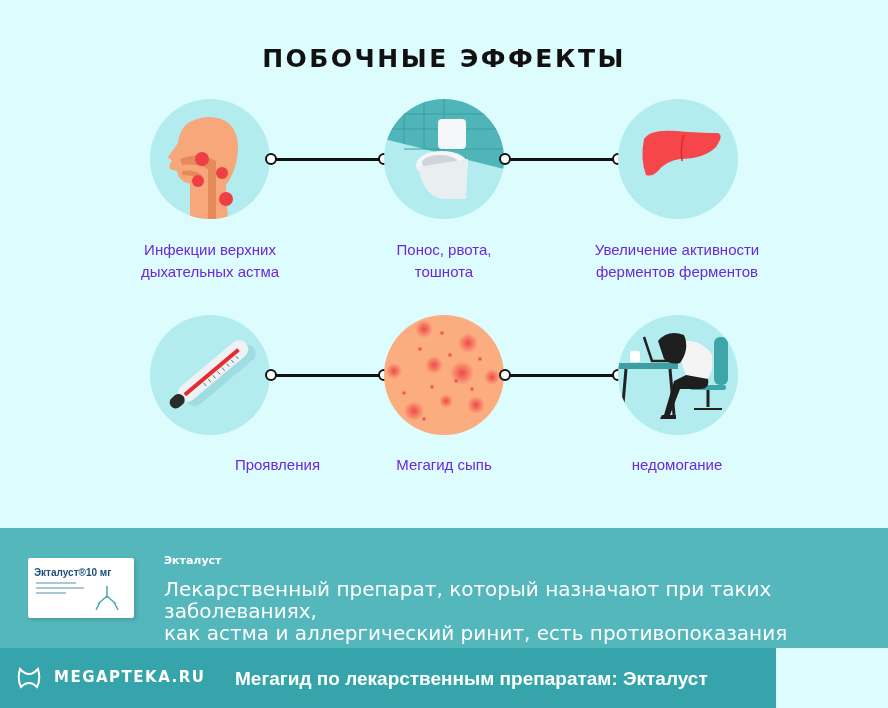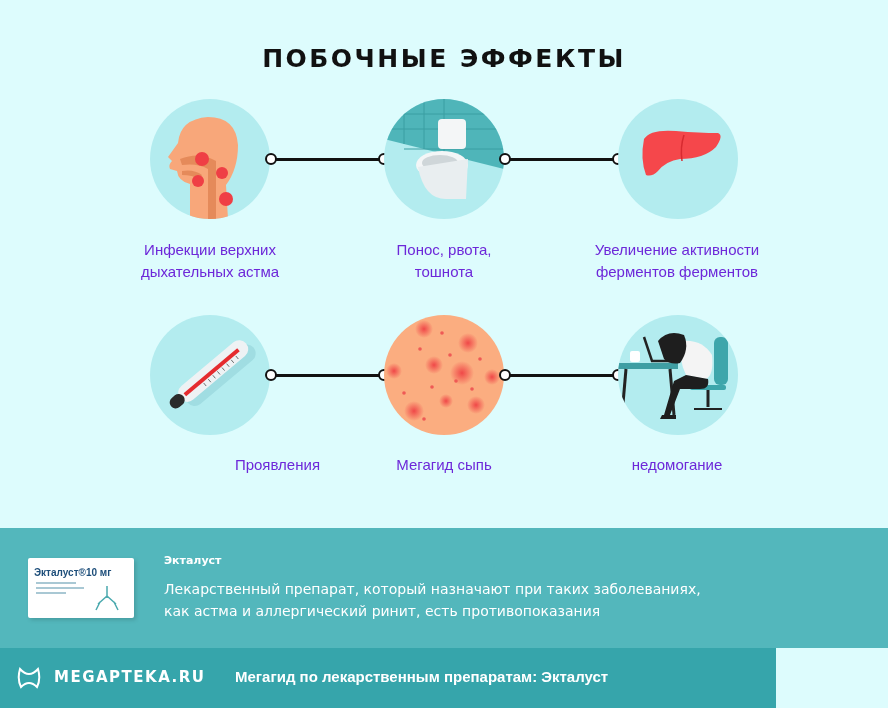--- a/index.html
+++ b/index.html
@@ -47,34 +47,34 @@
       position: absolute; left: 6px; top: 9px; font-size: 10px; font-weight: 700;
       color: #1d4e7a; font-family: "Liberation Sans", sans-serif; white-space: nowrap;
     }
     .pack-lines { position: absolute; left: 8px; top: 24px; }
     .pack-lines div { height: 2px; background: #a9c8d4; margin-bottom: 3px; }
     .info-title {
       position: absolute; left: 164px; top: 26px; font-size: 11px; font-weight: 700;
       color: #fff; font-family: "DejaVu Sans", sans-serif;
     }
     .info-desc {
-      position: absolute; left: 164px; top: 50px; width: 680px; font-size: 14px;
+      position: absolute; left: 164px; top: 50px; width: 680px; font-size: 20px;
       line-height: 22px; color: #fff; font-family: "DejaVu Sans", sans-serif;
     }
     .footer {
       position: absolute; left: 0; top: 648px; width: 776px; height: 60px;
       background: #36a5ab;
     }
     .logo-icon { position: absolute; left: 17px; top: 19px; width: 24px; height: 22px; }
     .logo-text {
       position: absolute; left: 54px; top: 20px; font-size: 15px; font-weight: 700;
       color: #fff; letter-spacing: 1.5px; font-family: "DejaVu Sans", sans-serif;
     }
     .footer-text {
-      position: absolute; left: 235px; top: 20px; font-size: 15px; font-weight: 700;
+      position: absolute; left: 235px; top: 20px; font-size: 19px; font-weight: 700;
       color: #fff; font-family: "Liberation Sans", sans-serif;
     }
   </style>
 </head>
 <body>
 
 <div class="title">ПОБОЧНЫЕ ЭФФЕКТЫ</div>
 
 <div class="circle" style="left:150px;top:99px;">
   <svg viewBox="0 0 120 120">

